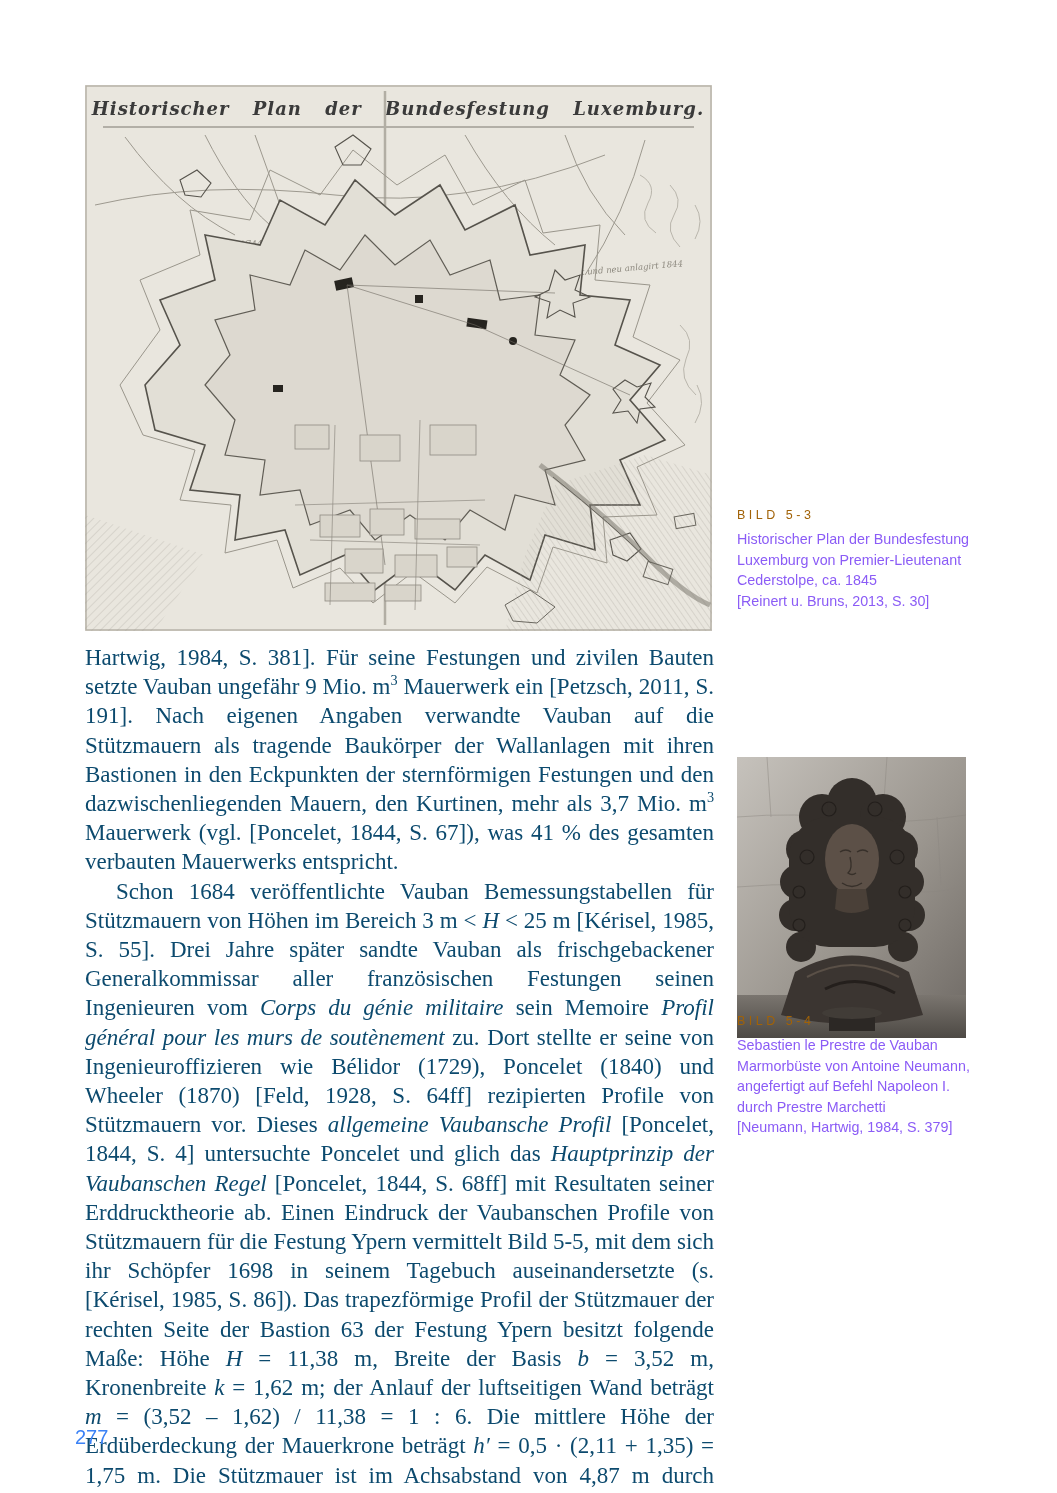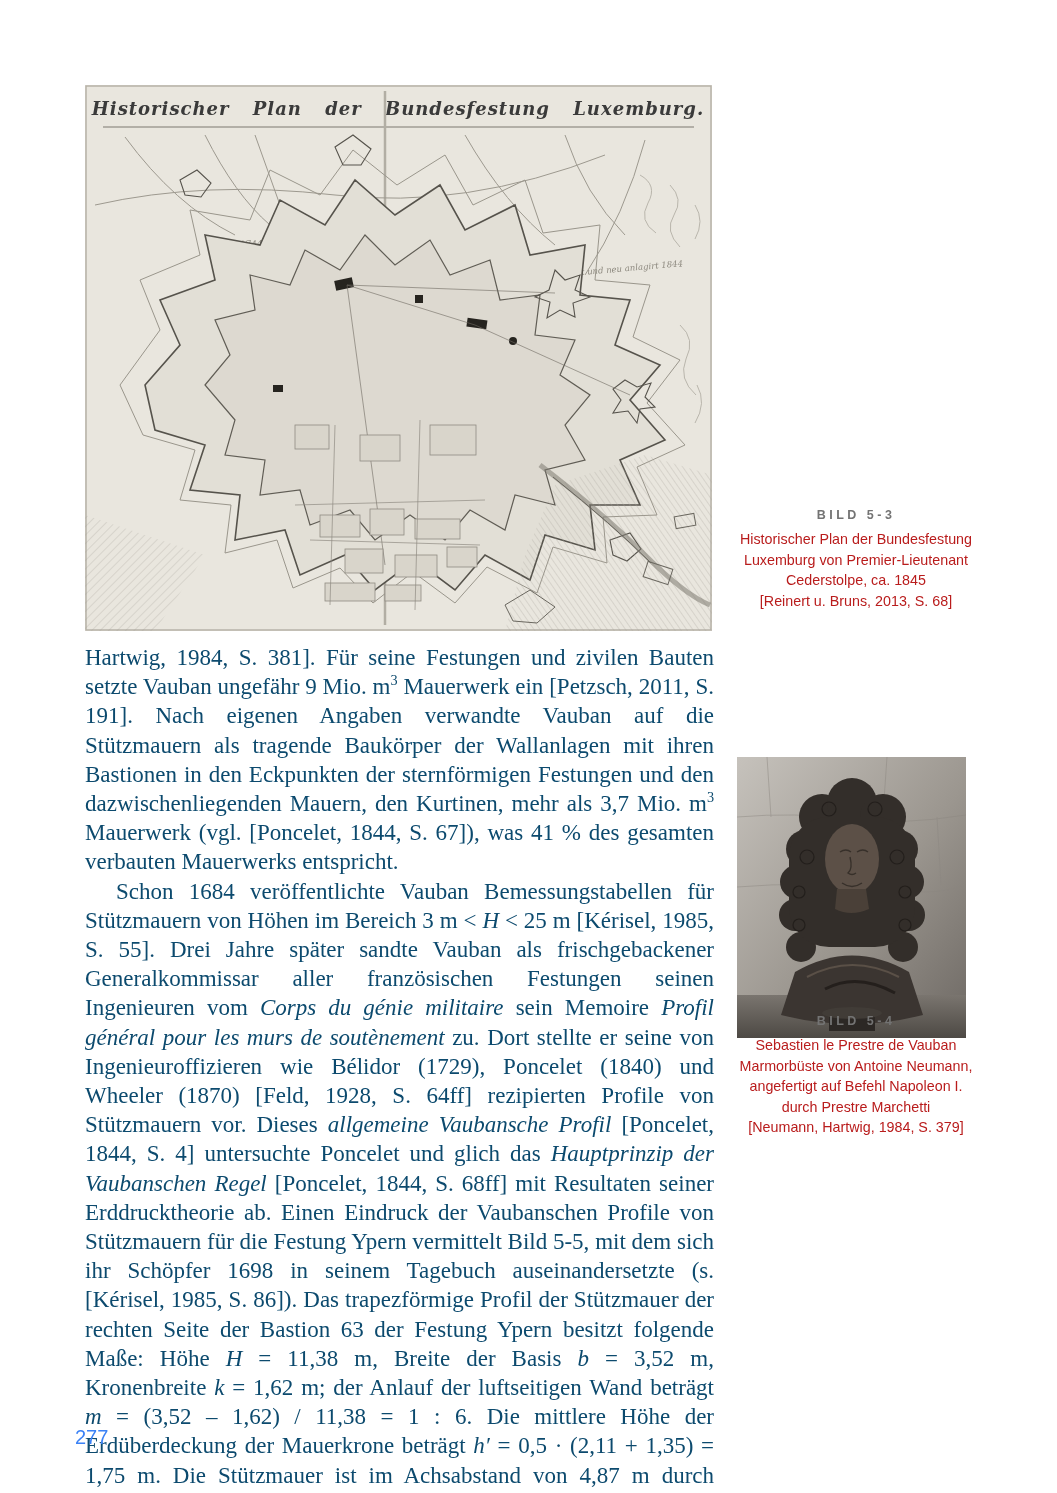--- a/index.html
+++ b/index.html
@@ -4,35 +4,35 @@
 <style>
   * { margin:0; padding:0; box-sizing:border-box; }
   html, body { width:1057px; height:1493px; }
   body {
     position:relative;
     background:#ffffff;
     font-family:"Liberation Serif", serif;
     color:#1b1b1b;
     overflow:hidden;
   }
-  .abs { position:absolute;text-align:center; }
+  .abs { position:absolute; }
 
   
   #map-figure { left:85px; top:85px; width:627px; height:546px; }
   #map-figure svg { display:block; }
 
   
   .caption-block { width:238px; font-family:"Liberation Sans", sans-serif; }
   #caption-5-3 { left:737px; top:508px; }
   #caption-5-4 { left:737px; top:1014px; }
   .fig-label {
-    font-weight:bold; font-size:12.5px; letter-spacing:3.5px;
-    color:#737373; margin-bottom:7px;
-  }
-  .cap-line { font-size:14.3px; line-height:20.5px; color:#b91c1c; }
+    font-weight:normal; font-size:12.5px; letter-spacing:3.5px;
+    color:#a16207; margin-bottom:7px;
+  }
+  .cap-line { font-size:14.3px; line-height:20.5px; color:#8b5cf6; }
 
   
   #body-text {
     left:85px; top:643px; width:629px;
     font-size:23px; line-height:29.2px;
     text-align:justify; color:#0c4a6e;
   }
   .para { margin:0; }
   .para.indent { text-indent:31px; }
   .it { font-style:italic; }
@@ -156,21 +156,21 @@
     </g>
   </svg>
 </div>
 
 <div class="abs caption-block" id="caption-5-3">
   <div class="fig-label">BILD 5-3</div>
   <div>
       <div class="cap-line">Historischer Plan der Bundesfestung</div>
       <div class="cap-line">Luxemburg von Premier-Lieutenant</div>
       <div class="cap-line">Cederstolpe, ca. 1845</div>
-      <div class="cap-line">[Reinert u. Bruns, 2013, S. 68]</div>
+      <div class="cap-line">[Reinert u. Bruns, 2013, S. 30]</div>
     </div>
 </div>
 
 <div class="abs" id="body-text">
     <p class="para"><span>Hartwig, 1984, S. 381]. Für seine Festungen und zivilen Bauten setzte Vauban ungefähr 9 Mio. m</span><sup>3</sup><span> Mauerwerk ein [Petzsch, 2011, S. 191]. Nach eigenen Angaben verwandte Vauban auf die Stützmauern als tragende Baukörper der Wallanlagen mit ihren Bastionen in den Eckpunkten der sternförmigen Festungen und den dazwischenliegenden Mauern, den Kurtinen, mehr als 3,7 Mio. m</span><sup>3</sup><span> Mauerwerk (vgl. [Poncelet, 1844, S. 67]), was 41 % des gesamten verbauten Mauerwerks entspricht.</span></p>
     <p class="para indent"><span>Schon 1684 veröffentlichte Vauban Bemessungstabellen für Stützmauern von Höhen im Bereich 3 m &lt; </span><span class="it">H</span><span> &lt; 25 m [Kérisel, 1985, S. 55]. Drei Jahre später sandte Vauban als frischgebackener Generalkommissar aller französischen Festungen seinen Ingenieuren vom </span><span class="it">Corps du génie militaire</span><span> sein Memoire </span><span class="it">Profil général pour les murs de soutènement</span><span> zu. Dort stellte er seine von Ingenieuroffizieren wie Bélidor (1729), Poncelet (1840) und Wheeler (1870) [Feld, 1928, S. 64ff] rezipierten Profile von Stützmauern vor. Dieses </span><span class="it">allgemeine Vaubansche Profil</span><span> [Poncelet, 1844, S. 4] untersuchte Poncelet und glich das </span><span class="it">Hauptprinzip der Vaubanschen Regel</span><span> [Poncelet, 1844, S. 68ff] mit Resultaten seiner Erddrucktheorie ab. Einen Eindruck der Vaubanschen Profile von Stützmauern für die Festung Ypern vermittelt Bild 5-5, mit dem sich ihr Schöpfer 1698 in seinem Tagebuch auseinandersetzte (s. [Kérisel, 1985, S. 86]). Das trapezförmige Profil der Stützmauer der rechten Seite der Bastion 63 der Festung Ypern besitzt folgende Maße: Höhe </span><span class="it">H</span><span> = 11,38 m, Breite der Basis </span><span class="it">b</span><span> = 3,52 m, Kronenbreite </span><span class="it">k</span><span> = 1,62 m; der Anlauf der luftseitigen Wand beträgt </span><span class="it">m</span><span> = (3,52 – 1,62) / 11,38 = 1 : 6. Die mittlere Höhe der Erdüberdeckung der Mauerkrone beträgt </span><span class="it">h′</span><span> = 0,5 · (2,11 + 1,35) = 1,75 m. Die Stützmauer ist im Achsabstand von 4,87 m durch Strebepfeiler der Höhe 16,90 m ausgesteift, deren trapezförmiger Querschnitt die Höhe </span><span class="it">h</span><span> = 3,25 m, die untere Breite </span><span class="it">b</span><sub class="it">u</sub><span> = 2,60 m und die</span></p>
   </div>
 
 <div class="abs" id="bust-figure">
   <svg width="229" height="281" viewBox="0 0 229 281" xmlns="http://www.w3.org/2000/svg">

